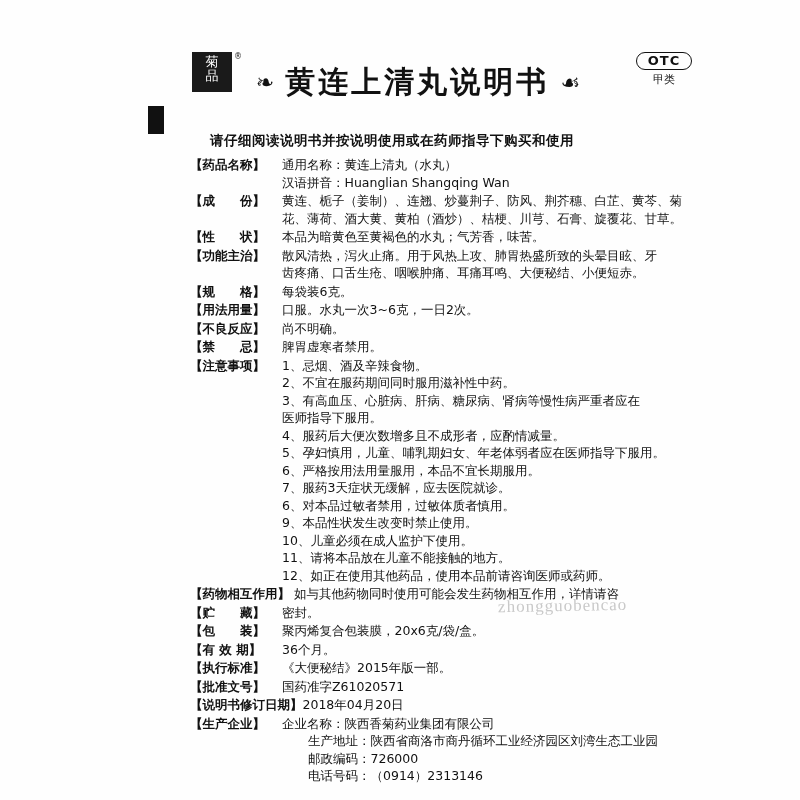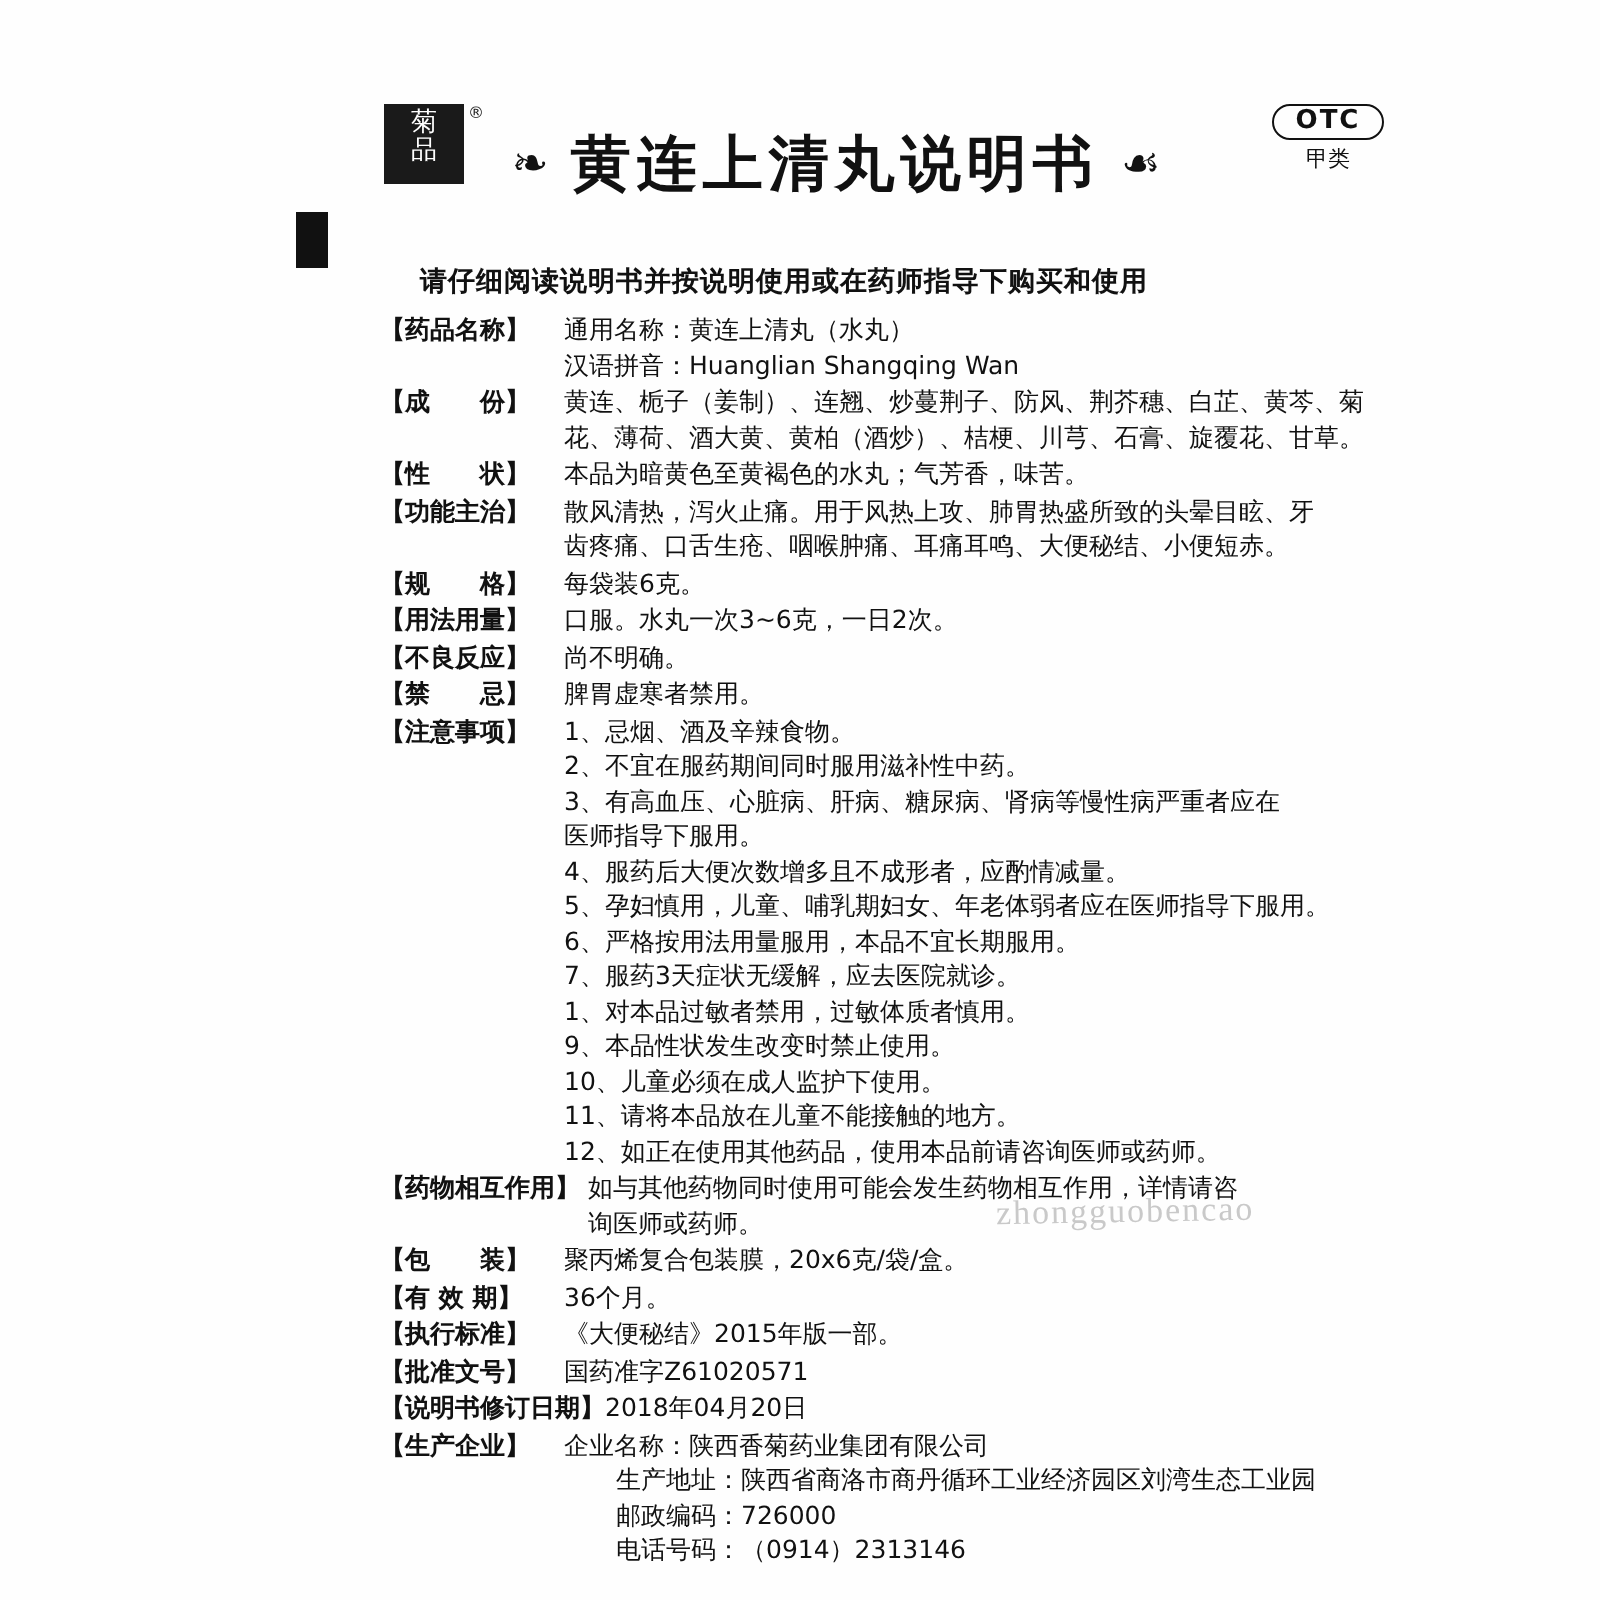--- a/index.html
+++ b/index.html
@@ -281,36 +281,39 @@
       <div class="lbl">【注意事项】</div>
       <div class="val notice-list">
         <p>1、忌烟、酒及辛辣食物。</p>
         <p>2、不宜在服药期间同时服用滋补性中药。</p>
         <p>3、有高血压、心脏病、肝病、糖尿病、肾病等慢性病严重者应在</p>
         <p>医师指导下服用。</p>
         <p>4、服药后大便次数增多且不成形者，应酌情减量。</p>
         <p>5、孕妇慎用，儿童、哺乳期妇女、年老体弱者应在医师指导下服用。</p>
         <p>6、严格按用法用量服用，本品不宜长期服用。</p>
         <p>7、服药3天症状无缓解，应去医院就诊。</p>
-        <p>1、对本品过敏者禁用，过敏体质者慎用。</p>
+        <p>6、对本品过敏者禁用，过敏体质者慎用。</p>
         <p>9、本品性状发生改变时禁止使用。</p>
         <p>10、儿童必须在成人监护下使用。</p>
         <p>11、请将本品放在儿童不能接触的地方。</p>
         <p>12、如正在使用其他药品，使用本品前请咨询医师或药师。</p>
       </div>
     </div>
 
     <div class="row">
       <div class="lbl wide">【药物相互作用】</div>
       <div class="val">
         <p>如与其他药物同时使用可能会发生药物相互作用，详情请咨</p>
-        <p>询医师或药师。</p>
-      </div>
-    </div>
-
+      </div>
+    </div>
+
+    <div class="row">
+      <div class="lbl">【贮　　藏】</div>
+      <div class="val">密封。</div>
+    </div>
 
     <div class="row">
       <div class="lbl">【包　　装】</div>
       <div class="val">聚丙烯复合包装膜，20x6克/袋/盒。</div>
     </div>
 
     <div class="row">
       <div class="lbl">【有 效 期】</div>
       <div class="val">36个月。</div>
     </div>

